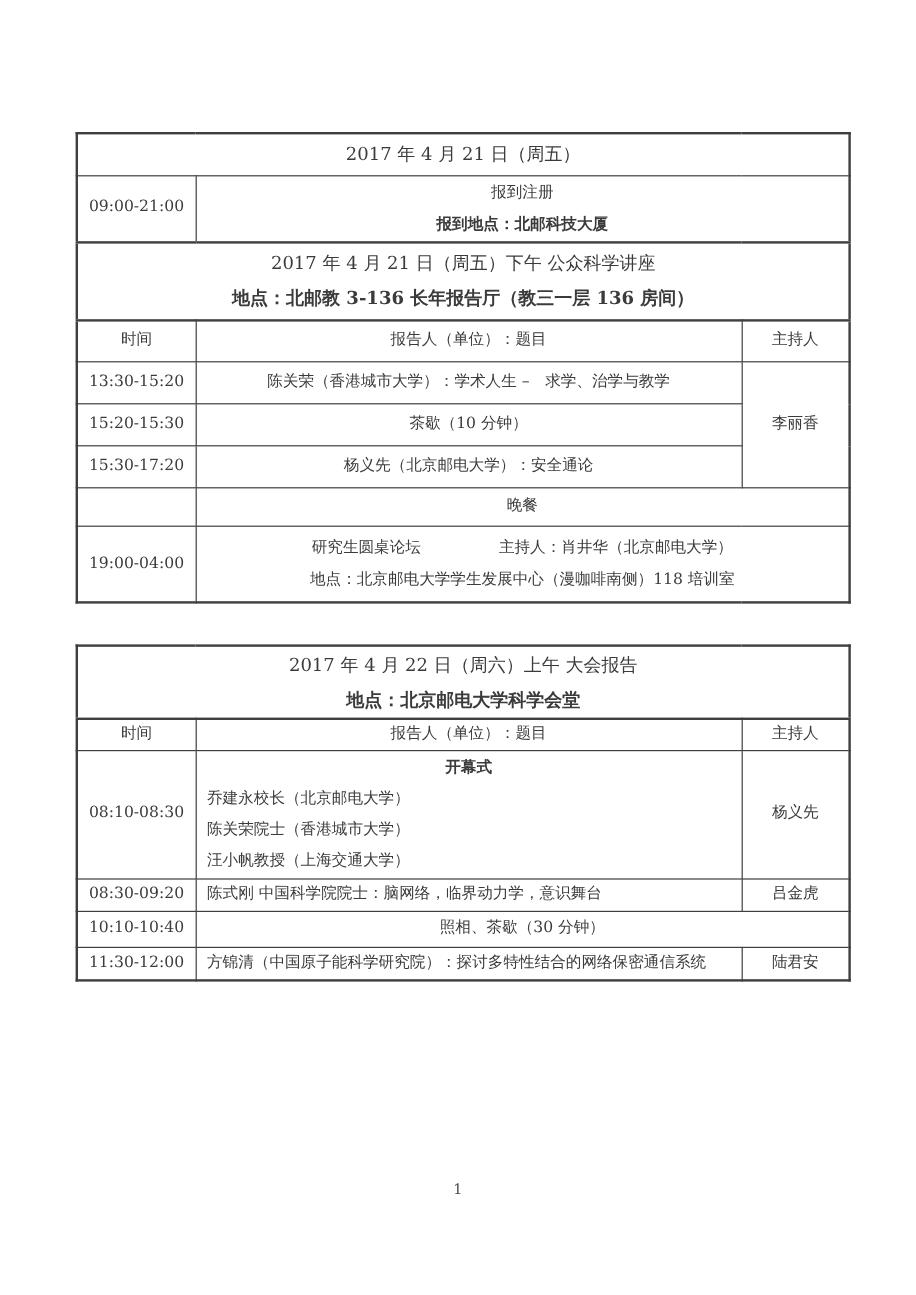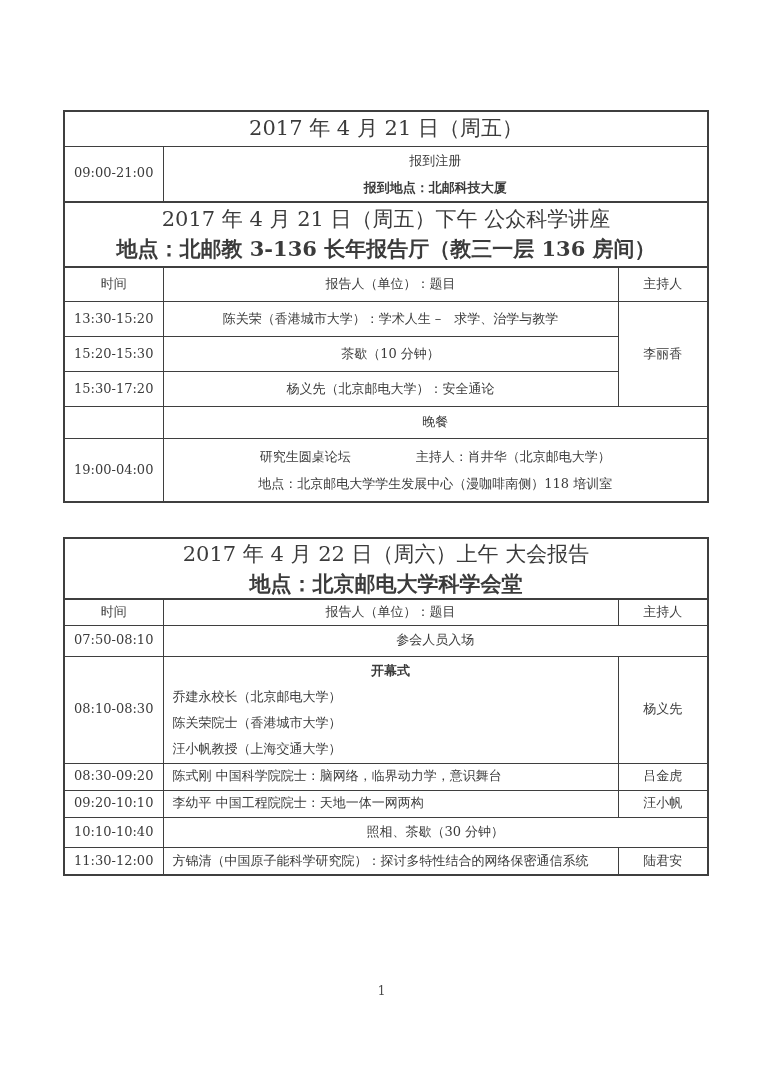--- a/index.html
+++ b/index.html
@@ -29,21 +29,21 @@
   td {
     border: 1.5px solid #3f3f3f;
     padding: 0 6px;
     font-size: 13px;
     vertical-align: middle;
     text-align: center;
     overflow: hidden;
     line-height: 1.55;
   }
   td.left { text-align: left; padding-left: 9px; margin-left: 40px; }
-  .fs15 { font-size: 21px; }
+  .fs15 { font-size: 15px; }
   .bold { font-weight: bold; }
   .thickb td { border-bottom-width: 2.5px; }
   
   .h35 { height: 35px; } .h68 { height: 52px; } .h65 { height: 65px; }
   .h32 { height: 32px; } .h63 { height: 63px; }
   
   .h61 { height: 61px; } .h26 { height: 26px; } .h31 { height: 31px; }
   .h107 { height: 107px; } .h27 { height: 27px; } .h30 { height: 30px; }
   .h28 { height: 28px; }
   .twoLine div { line-height: 29px; }
@@ -132,43 +132,34 @@
       <td colspan="3" class="twoLine">
         <div class="fs15">2017 年 4 月 22 日（周六）上午 大会报告</div>
         <div class="fs15 bold">地点：北京邮电大学科学会堂</div>
       </td>
     </tr>
     <tr class="h26">
       <td>时间</td>
       <td>报告人（单位）：题目</td>
       <td>主持人</td>
     </tr>
-    <tr class="h31">
-      <td>07:50-08:10</td>
-      <td colspan="2">参会人员入场</td>
-    </tr>
     <tr class="h107">
       <td>08:10-08:30</td>
       <td class="openCell">
         <div class="bold">开幕式</div>
         <div class="guest">乔建永校长（北京邮电大学）</div>
         <div class="guest">陈关荣院士（香港城市大学）</div>
         <div class="guest">汪小帆教授（上海交通大学）</div>
       </td>
       <td>杨义先</td>
     </tr>
     <tr class="h27">
       <td>08:30-09:20</td>
       <td class="left">陈式刚 中国科学院院士：脑网络，临界动力学，意识舞台</td>
       <td>吕金虎</td>
-    </tr>
-    <tr class="h27">
-      <td>09:20-10:10</td>
-      <td class="left">李幼平 中国工程院院士：天地一体一网两构</td>
-      <td>汪小帆</td>
     </tr>
     <tr class="h30">
       <td>10:10-10:40</td>
       <td colspan="2">照相、茶歇（30 分钟）</td>
     </tr>
     <tr class="h28">
       <td>11:30-12:00</td>
       <td class="left">方锦清（中国原子能科学研究院）：探讨多特性结合的网络保密通信系统</td>
       <td>陆君安</td>
     </tr>

